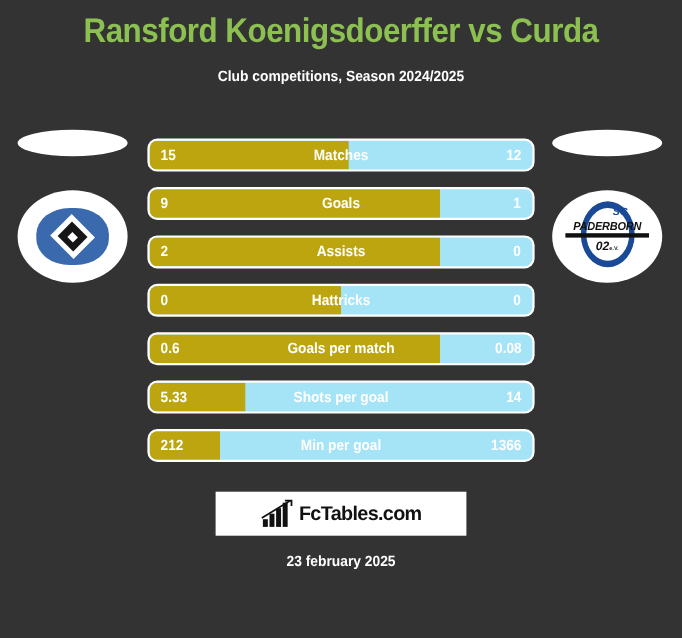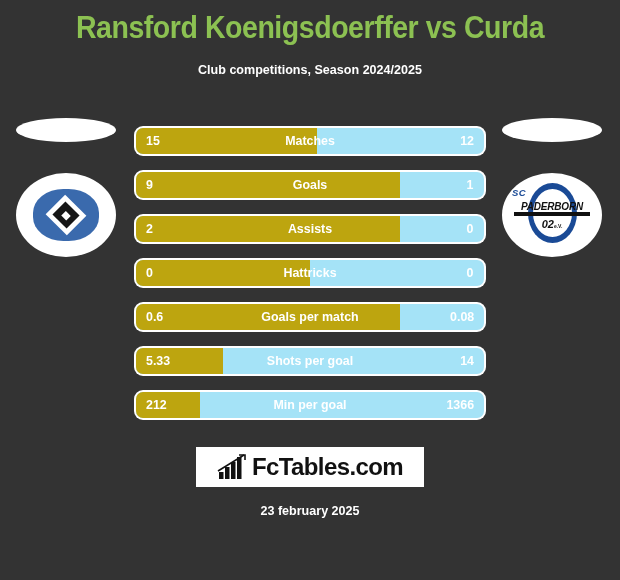--- a/index.html
+++ b/index.html
@@ -79,22 +79,22 @@
     position:absolute;top:2px;left:16px;
     width:49px;height:60px;border-radius:50%;
     background:#1a4a96;
   }
   .pad-circle:after{
     content:"";position:absolute;top:6px;left:5px;
     width:39px;height:48px;border-radius:50%;
     background:#ffffff;
   }
   .pad-sc{
-    position:absolute;top:6px;left:0;width:80px;
-    font-size:9.5px;font-weight:bold;
+    position:absolute;top:6px;left:12px;width:80px;
+    text-align:center;font-size:9.5px;font-weight:bold;
     color:#1a4a96;font-style:italic;letter-spacing:0.3px;
   }
   .pad-name{
     position:absolute;top:19px;left:-2px;width:84px;
     text-align:center;
     font-size:10.5px;font-weight:bold;font-style:italic;
     color:#111111;letter-spacing:-0.2px;
     transform:scaleX(0.95);
   }
   .pad-bar{
@@ -151,21 +151,21 @@
   
   .brand{
     position:absolute;left:196px;top:447px;
     width:228px;height:40px;
     background:#ffffff;
     display:flex;align-items:center;justify-content:center;
     gap:5px;
   }
   .brand-icon{display:block;}
   .brand-text{
-    font-size:24px;font-weight:bold;color:#111111;
+    font-size:18px;font-weight:bold;color:#111111;
     letter-spacing:-0.6px;
   }
   .date{
     position:absolute;left:0;top:503px;width:620px;
     text-align:center;
     color:#ffffff;font-size:13.5px;font-weight:bold;
     transform:scaleX(0.93);
     white-space:nowrap;
   }
 </style>

